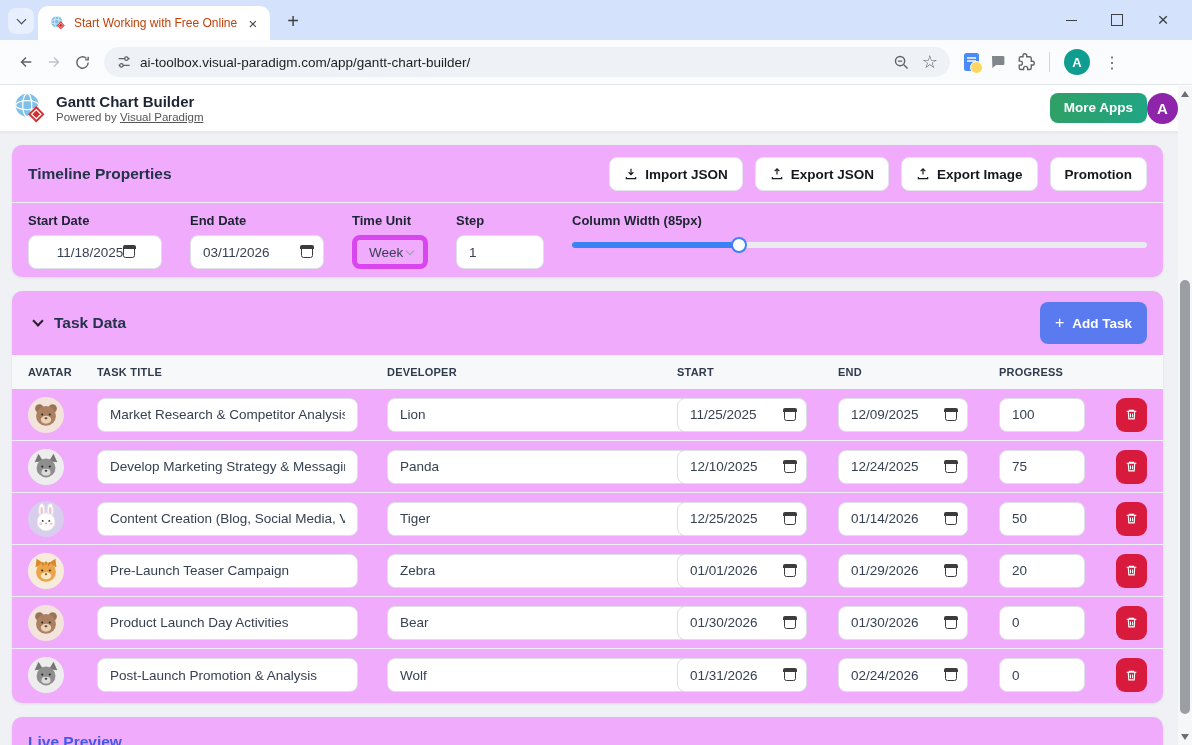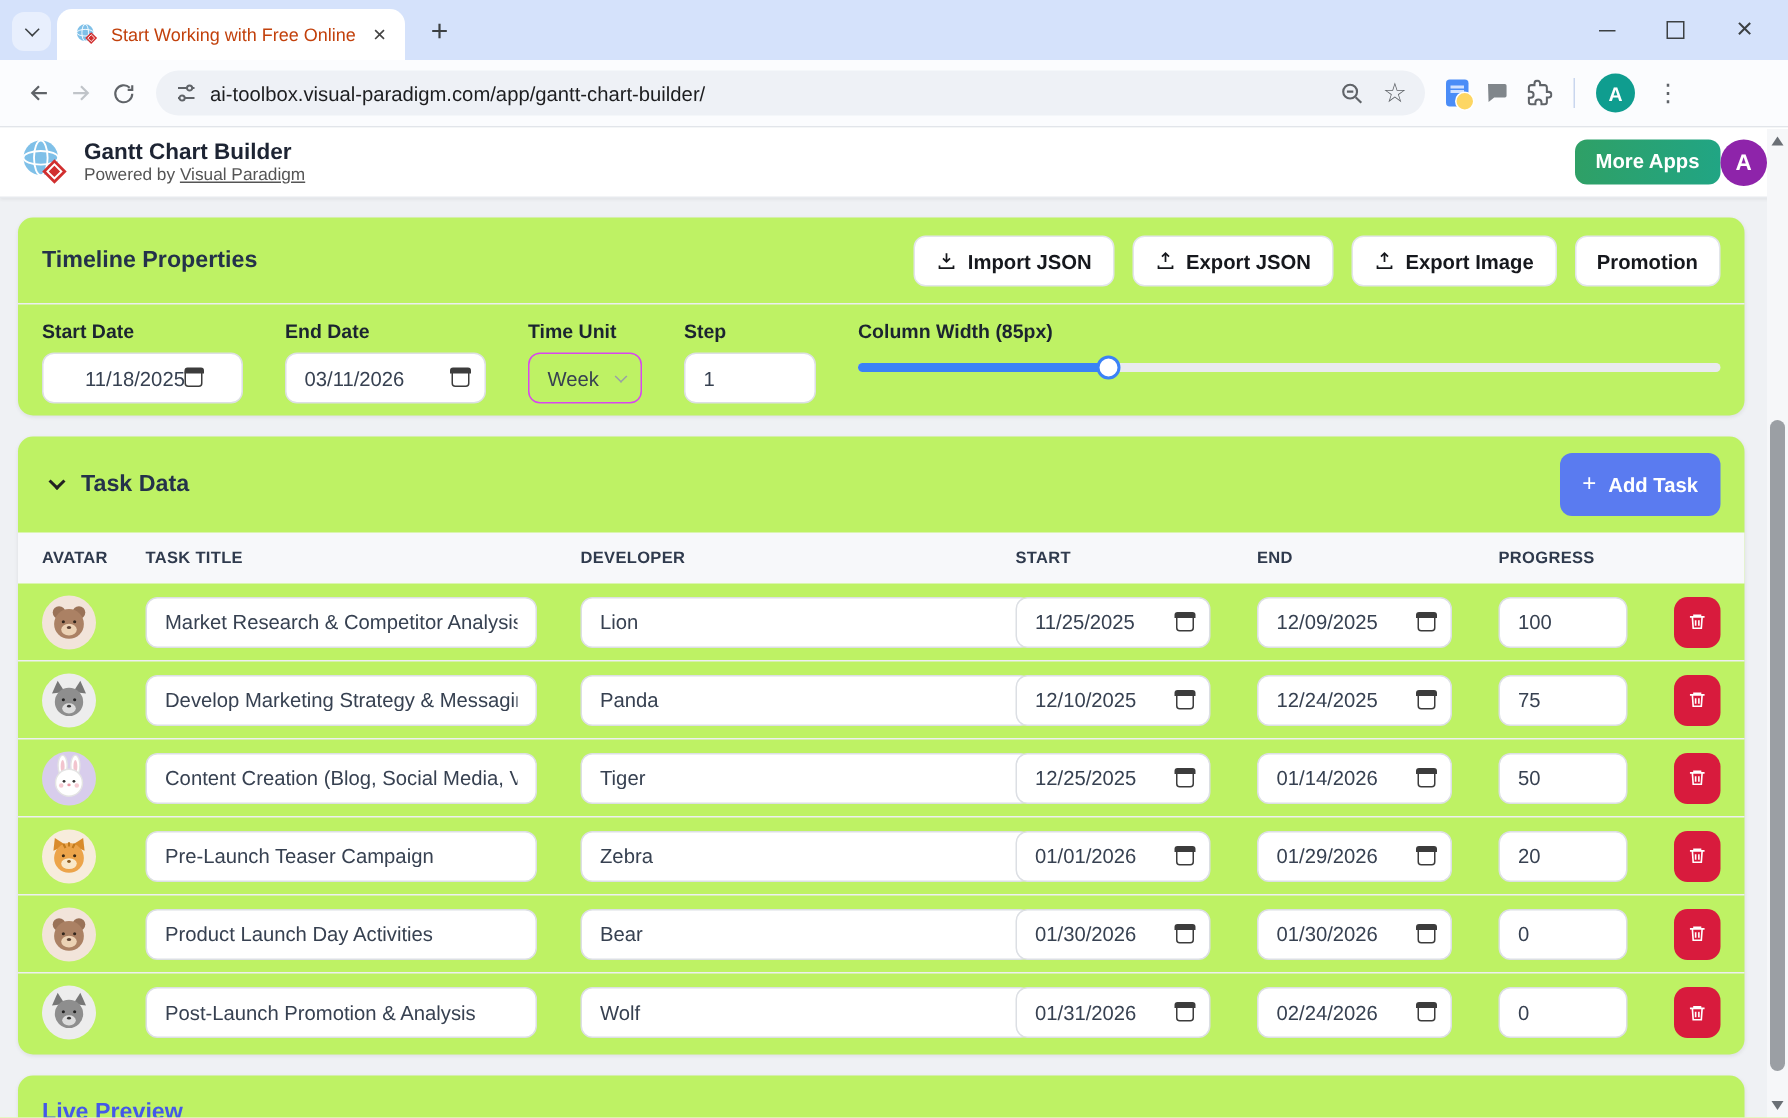--- a/index.html
+++ b/index.html
@@ -59,21 +59,21 @@
   .powered { font-size:11.5px; color:#555; }
   .powered a { color:#555; }
   .hdr-right { margin-left:auto; display:flex; align-items:flex-start; }
   .more-apps { height:30px; padding:0 14px; border-radius:8px; border:none; color:#fff;
                font-family:inherit; font-size:13.5px; font-weight:bold;
                background:linear-gradient(90deg,#2fa066,#21a584); }
   .app-avatar { width:31px; height:31px; border-radius:50%; background:#8e24aa; color:#fff;
                 font-size:15px; font-weight:bold; display:flex; align-items:center; justify-content:center; }
 
   
-  .card { position:absolute; left:12px; width:1151px; background:#bef264; border-radius:10px;
+  .card { position:absolute; left:12px; width:1151px; background:#f0abfc; border-radius:10px;
           box-shadow:0 1px 3px rgba(0,0,0,.08); }
   .card1 { top:145px; height:132px; }
   .card2 { top:291px; height:412px; }
   .card3 { top:717px; height:40px; border-radius:10px 10px 0 0; }
 
   .c1-head { display:flex; align-items:center; justify-content:space-between;
              padding:12px 16px 11px; border-bottom:1px solid #eceef1; }
   .card-title { font-size:15.5px; font-weight:bold; color:#24324a; }
   .btn-row { display:flex; gap:12px; }
   .btn-ghost { height:34px; padding:0 14px; border-radius:8px; border:1px solid #e2e5ea; background:#fff;
@@ -84,21 +84,21 @@
   .input { height:34px; border:1px solid #dcdfe4; border-radius:8px; background:#fff;
            font-family:inherit; font-size:13.5px; color:#374151; padding:0 12px; }
   .date-box { display:flex; align-items:center; justify-content:space-between;
               height:34px; border:1px solid #dcdfe4; border-radius:8px; padding:0 10px 0 12px;
               font-size:13.5px; color:#374151; background:#fff; }
   .cal-icon { width:12px; height:12px; border:1.6px solid #3c3c3c; border-radius:2.5px; position:relative; flex:0 0 auto; }
   .cal-icon::before { content:""; position:absolute; left:-1.6px; right:-1.6px; top:-1.6px; height:4px;
                       background:#3c3c3c; border-radius:2px 2px 0 0; }
   .w-start { width:134px;justify-content:center; } .w-end { width:134px; } .w-unit { width:76px; } .w-step { width:88px; }
   .select-box { display:flex; align-items:center; justify-content:space-between; height:34px;
-                border:1px solid #d946ef; border-radius:8px; padding:0 10px 0 12px; font-size:13.5px; color:#374151; }
+                border:5px solid #d946ef; border-radius:8px; padding:0 10px 0 12px; font-size:13.5px; color:#374151; }
   .sel-chev { width:6px; height:6px; border-right:1.6px solid #9aa0a6; border-bottom:1.6px solid #9aa0a6;
               transform:rotate(45deg); margin-top:-3px; }
   .colwidth-field { flex:1; }
   .slider { position:relative; height:6px; background:#e9ebee; border-radius:3px; margin-top:14px; }
   .slider-fill { position:absolute; left:0; top:0; height:100%; background:#3b82f6; border-radius:3px; }
   .slider-thumb { position:absolute; top:50%; width:16px; height:16px; background:#fff;
                   border:2.5px solid #3b82f6; border-radius:50%; transform:translate(-50%,-50%); }
 
   .c2-head { height:64px; display:flex; align-items:center; padding:0 16px; }
   .collapse-chev { width:8px; height:8px; border-right:2px solid #222; border-bottom:2px solid #222;

